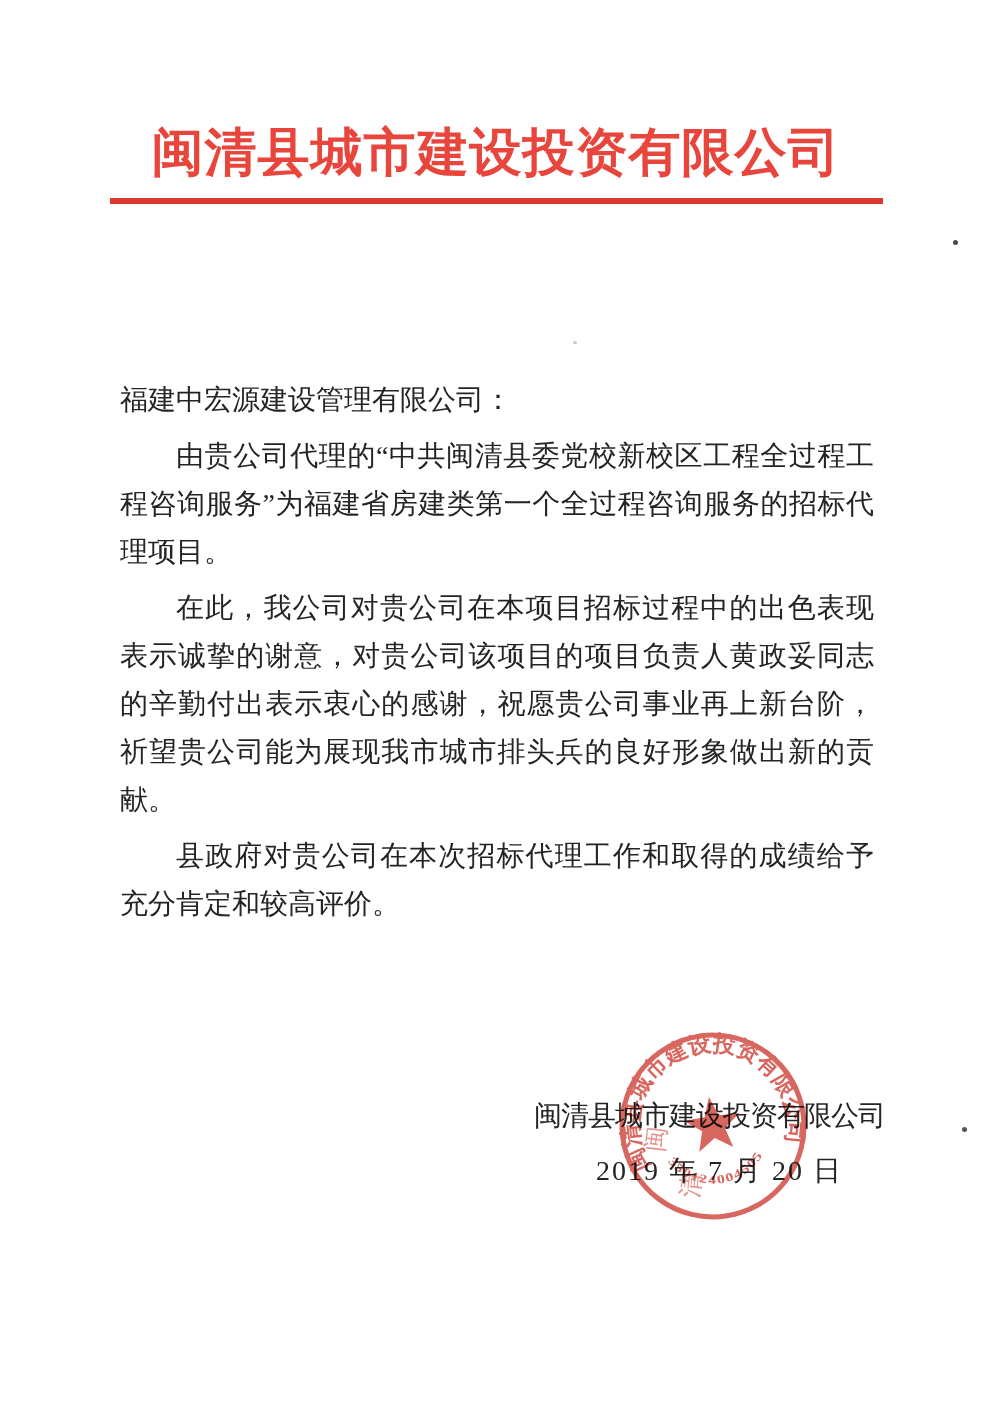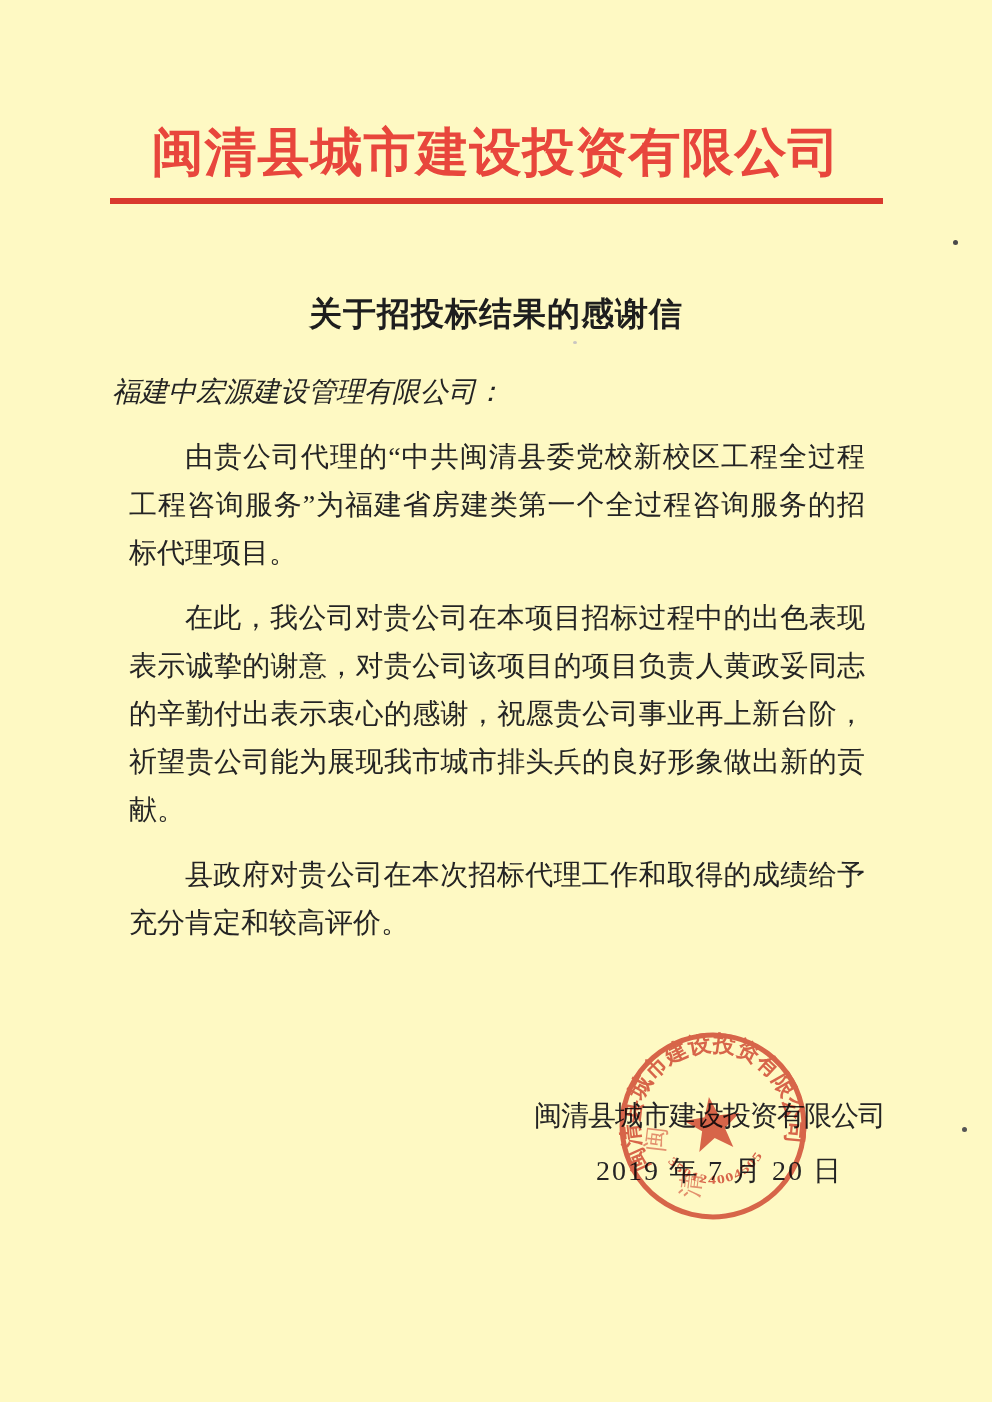--- a/index.html
+++ b/index.html
@@ -1,20 +1,20 @@
 <!DOCTYPE html>
 <html><head>
 <meta charset="utf-8">
 <style>
   html,body{margin:0;padding:0;background:#e9e9e9;}
   .page{
     position:relative;
     width:992px;height:1402px;
     margin:0 auto;
-    background:#fef9c3;
+    background:#ffffff;
     font-family:"Liberation Serif","DejaVu Serif",serif;
     color:#262626;
     overflow:hidden;
   }
   
   .letterhead{
     position:absolute;top:122px;left:0;width:100%;
     text-align:center;
     font-size:52px;line-height:62px;font-weight:700;
     color:#e8463c;
@@ -33,22 +33,22 @@
     font-family:"Liberation Sans","DejaVu Sans",sans-serif;
     letter-spacing:1px;
   }
   
   .letter-body{
     position:absolute;top:368px;left:112px;width:770px;
     font-size:28px;line-height:48px;
     text-align:justify;
     color:#242424;
   }
-  .salutation{margin:0;font-style:italic;}
-  .para{margin:17px;text-indent:2em;}
+  .salutation{margin:8px;}
+  .para{margin:8px;text-indent:2em;}
   
   .sig-company{
     position:absolute;top:1097px;left:534px;
     font-size:28px;letter-spacing:-1px;color:#242424;
   }
   .sig-date{
     position:absolute;top:1152px;left:596px;
     font-size:28px;letter-spacing:2px;color:#242424;text-align:center;
   }
   
@@ -67,21 +67,20 @@
 </style>
 </head>
 <body>
 
 <div class="page">
 
   <div class="letterhead">闽清县城市建设投资有限公司</div>
 
   <div class="letterhead-rule"></div>
 
-  <div class="letter-title">关于招投标结果的感谢信</div>
 
   <div class="letter-body">
     <p class="salutation">福建中宏源建设管理有限公司：</p>
     <p class="para">由贵公司代理的“中共闽清县委党校新校区工程全过程工程咨询服务”为福建省房建类第一个全过程咨询服务的招标代理项目。</p>
     <p class="para">在此，我公司对贵公司在本项目招标过程中的出色表现表示诚挚的谢意，对贵公司该项目的项目负责人黄政妥同志的辛勤付出表示衷心的感谢，祝愿贵公司事业再上新台阶，祈望贵公司能为展现我市城市排头兵的良好形象做出新的贡献。</p>
     <p class="para">县政府对贵公司在本次招标代理工作和取得的成绩给予充分肯定和较高评价。</p>
   </div>
 
   <div class="sig-company">闽清县城市建设投资有限公司</div>
 

